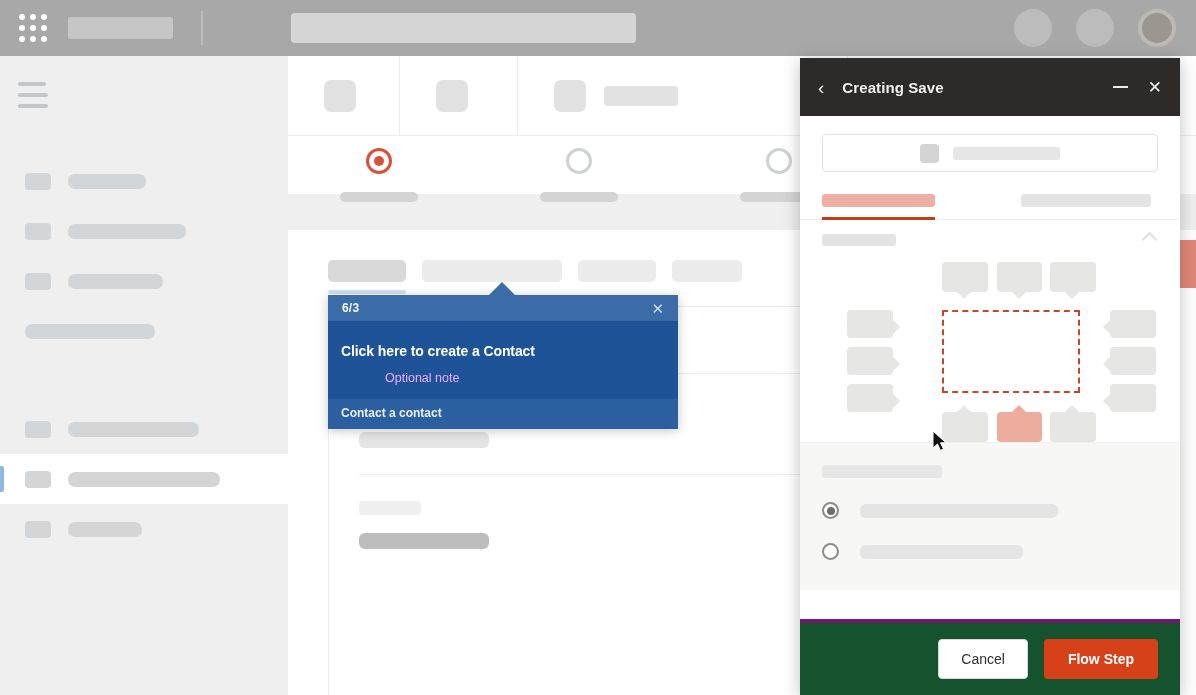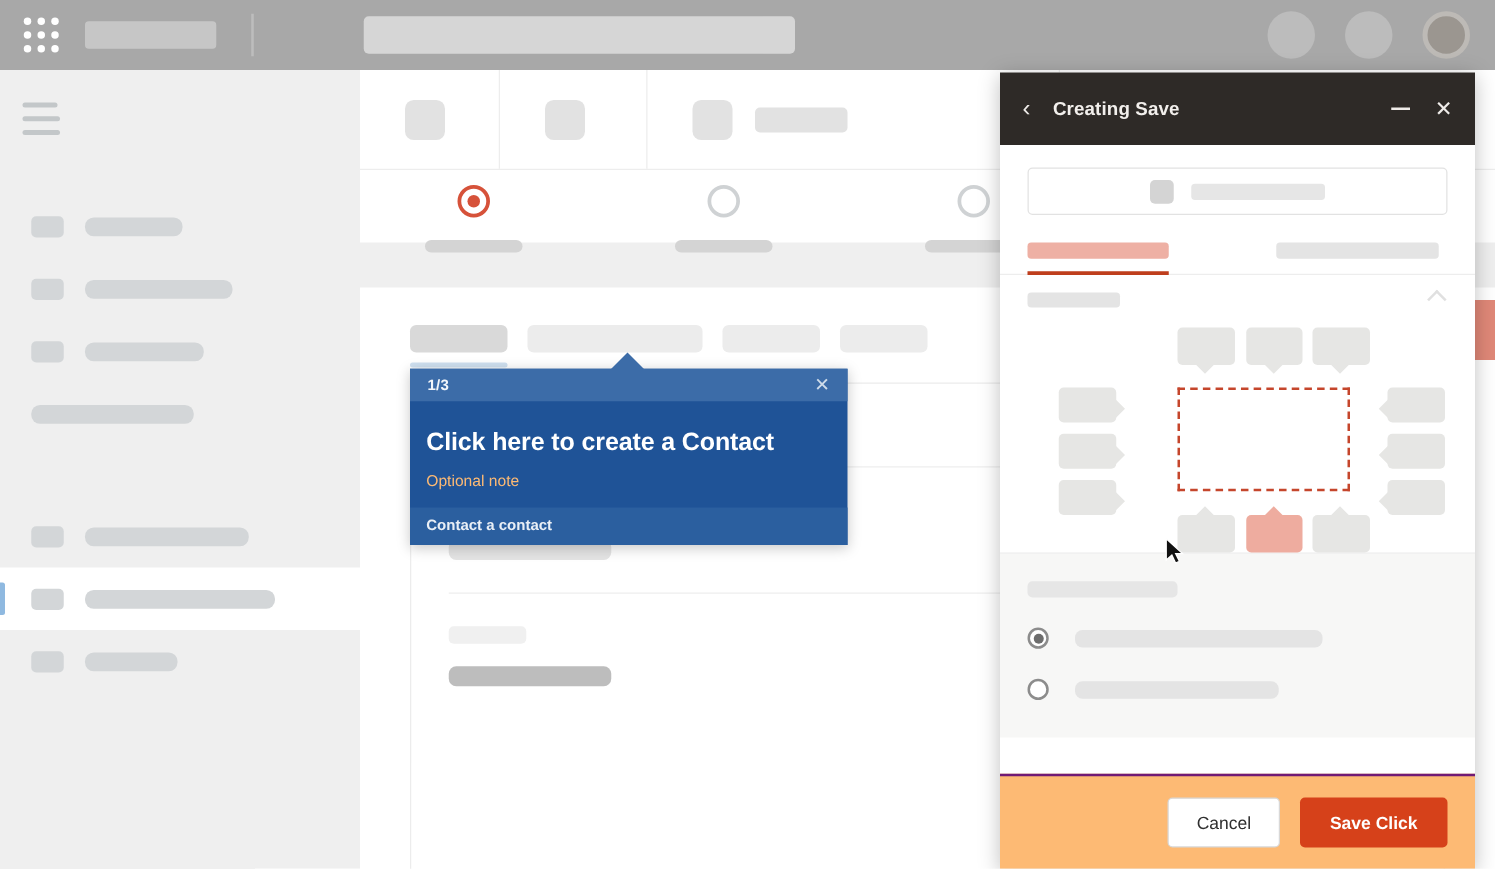--- a/index.html
+++ b/index.html
@@ -109,22 +109,22 @@
     border-left:14px solid transparent; border-right:14px solid transparent;
     border-bottom:14px solid #3c6ca8;
   }
   .coach-head {
     height:26px; background:#3c6ca8; display:flex; align-items:center;
     justify-content:space-between; padding:0 14px;
   }
   .coach-step { font-size:12px; font-weight:bold; color:#f2f6fa; letter-spacing:.2px; }
   .coach-close { font-size:15px; color:#cfdcea; cursor:pointer; line-height:1; }
   .coach-body { padding:22px 13px 14px 13px; }
-  .coach-title { font-size:20px; font-weight:bold; letter-spacing:-.1px; }
-  .coach-note { font-size:12.5px; color:#fdba74; margin-top:12px; }
+  .coach-title { font-size:14px; font-weight:bold; letter-spacing:-.1px; }
+  .coach-note { font-size:12.5px; color:#f0abfc; margin-top:12px;margin-left:44px; }
   .coach-actions { display:flex; justify-content:flex-end; margin-top:14px; }
   .coach-next {
     background:#fff; color:#1f5397; font-size:13.5px; font-weight:bold;
     border:none; border-radius:3px; padding:7px 13px; cursor:pointer;
   }
   .coach-foot {
     background:#2b5f9f; padding:7px 13px 9px 13px;
     font-size:12px; font-weight:bold; color:#e9eff6;
   }
 
@@ -197,21 +197,21 @@
   .pradio { background:#f7f7f6; padding:22px 22px 30px 22px; border-top:1px solid #f0f0f0; }
   .prad-lbl { width:120px; height:13px; border-radius:4px; background:#e6e6e6; }
   .prad-row { display:flex; align-items:center; gap:21px; margin-top:24px; }
   .radio { width:17px; height:17px; border-radius:50%; border:2px solid #8c8c8c;
            background:#fff; position:relative; flex:none; cursor:pointer; }
   .radio.on::after { content:""; position:absolute; left:50%; top:50%;
            transform:translate(-50%,-50%); width:8px; height:8px; border-radius:50%; background:#6d6d6d; }
   .prad-row .bar { height:14px; border-radius:6px; background:#e4e4e4; }
 
   .panel-foot {
-    flex:none; height:76px; background:#fdba74; border-top:2px solid #701a75;
+    flex:none; height:76px; background:#14532d; border-top:4px solid #701a75;
     display:flex; align-items:center; justify-content:flex-end; gap:16px; padding-right:22px;
   }
   .btn-cancel {
     background:#fff; border:1px solid #d8d8d8; border-radius:4px;
     padding:11px 22px; font-size:14px; color:#2f2f2f; cursor:pointer;
     font-family:"Liberation Sans", sans-serif;
   }
   .btn-save {
     background:#d6411a; border:none; border-radius:4px;
     padding:12px 24px; font-size:14px; font-weight:bold; color:#fff; cursor:pointer;
@@ -339,21 +339,21 @@
       <div class="fp-lbl" style="width:62px"></div>
       <div class="fp-val" style="width:130px;background:#bdbdbd"></div>
     </div>
 
     <div class="edge-salmon"></div>
   </div>
 
   <div class="coach">
     <div class="arrow"></div>
     <div class="coach-head">
-      <span class="coach-step">1/3</span>
+      <span class="coach-step">6/3</span>
       <span class="coach-close">✕</span>
     </div>
     <div class="coach-body">
       <div class="coach-title">Click here to create a Contact</div>
       <div class="coach-note">Optional note</div>
     </div>
     <div class="coach-foot">Contact a contact</div>
   </div>
 
   <div class="panel">
@@ -421,18 +421,18 @@
         <div class="prad-row">
           <span class="radio"></span>
           <span class="bar" style="width:163px"></span>
         </div>
       </div>
 
     </div>
 
     <div class="panel-foot">
       <button class="btn-cancel">Cancel</button>
-      <button class="btn-save">Save Click</button>
+      <button class="btn-save">Flow Step</button>
     </div>
 
   </div>
 
 </div>
 
 </body></html>

